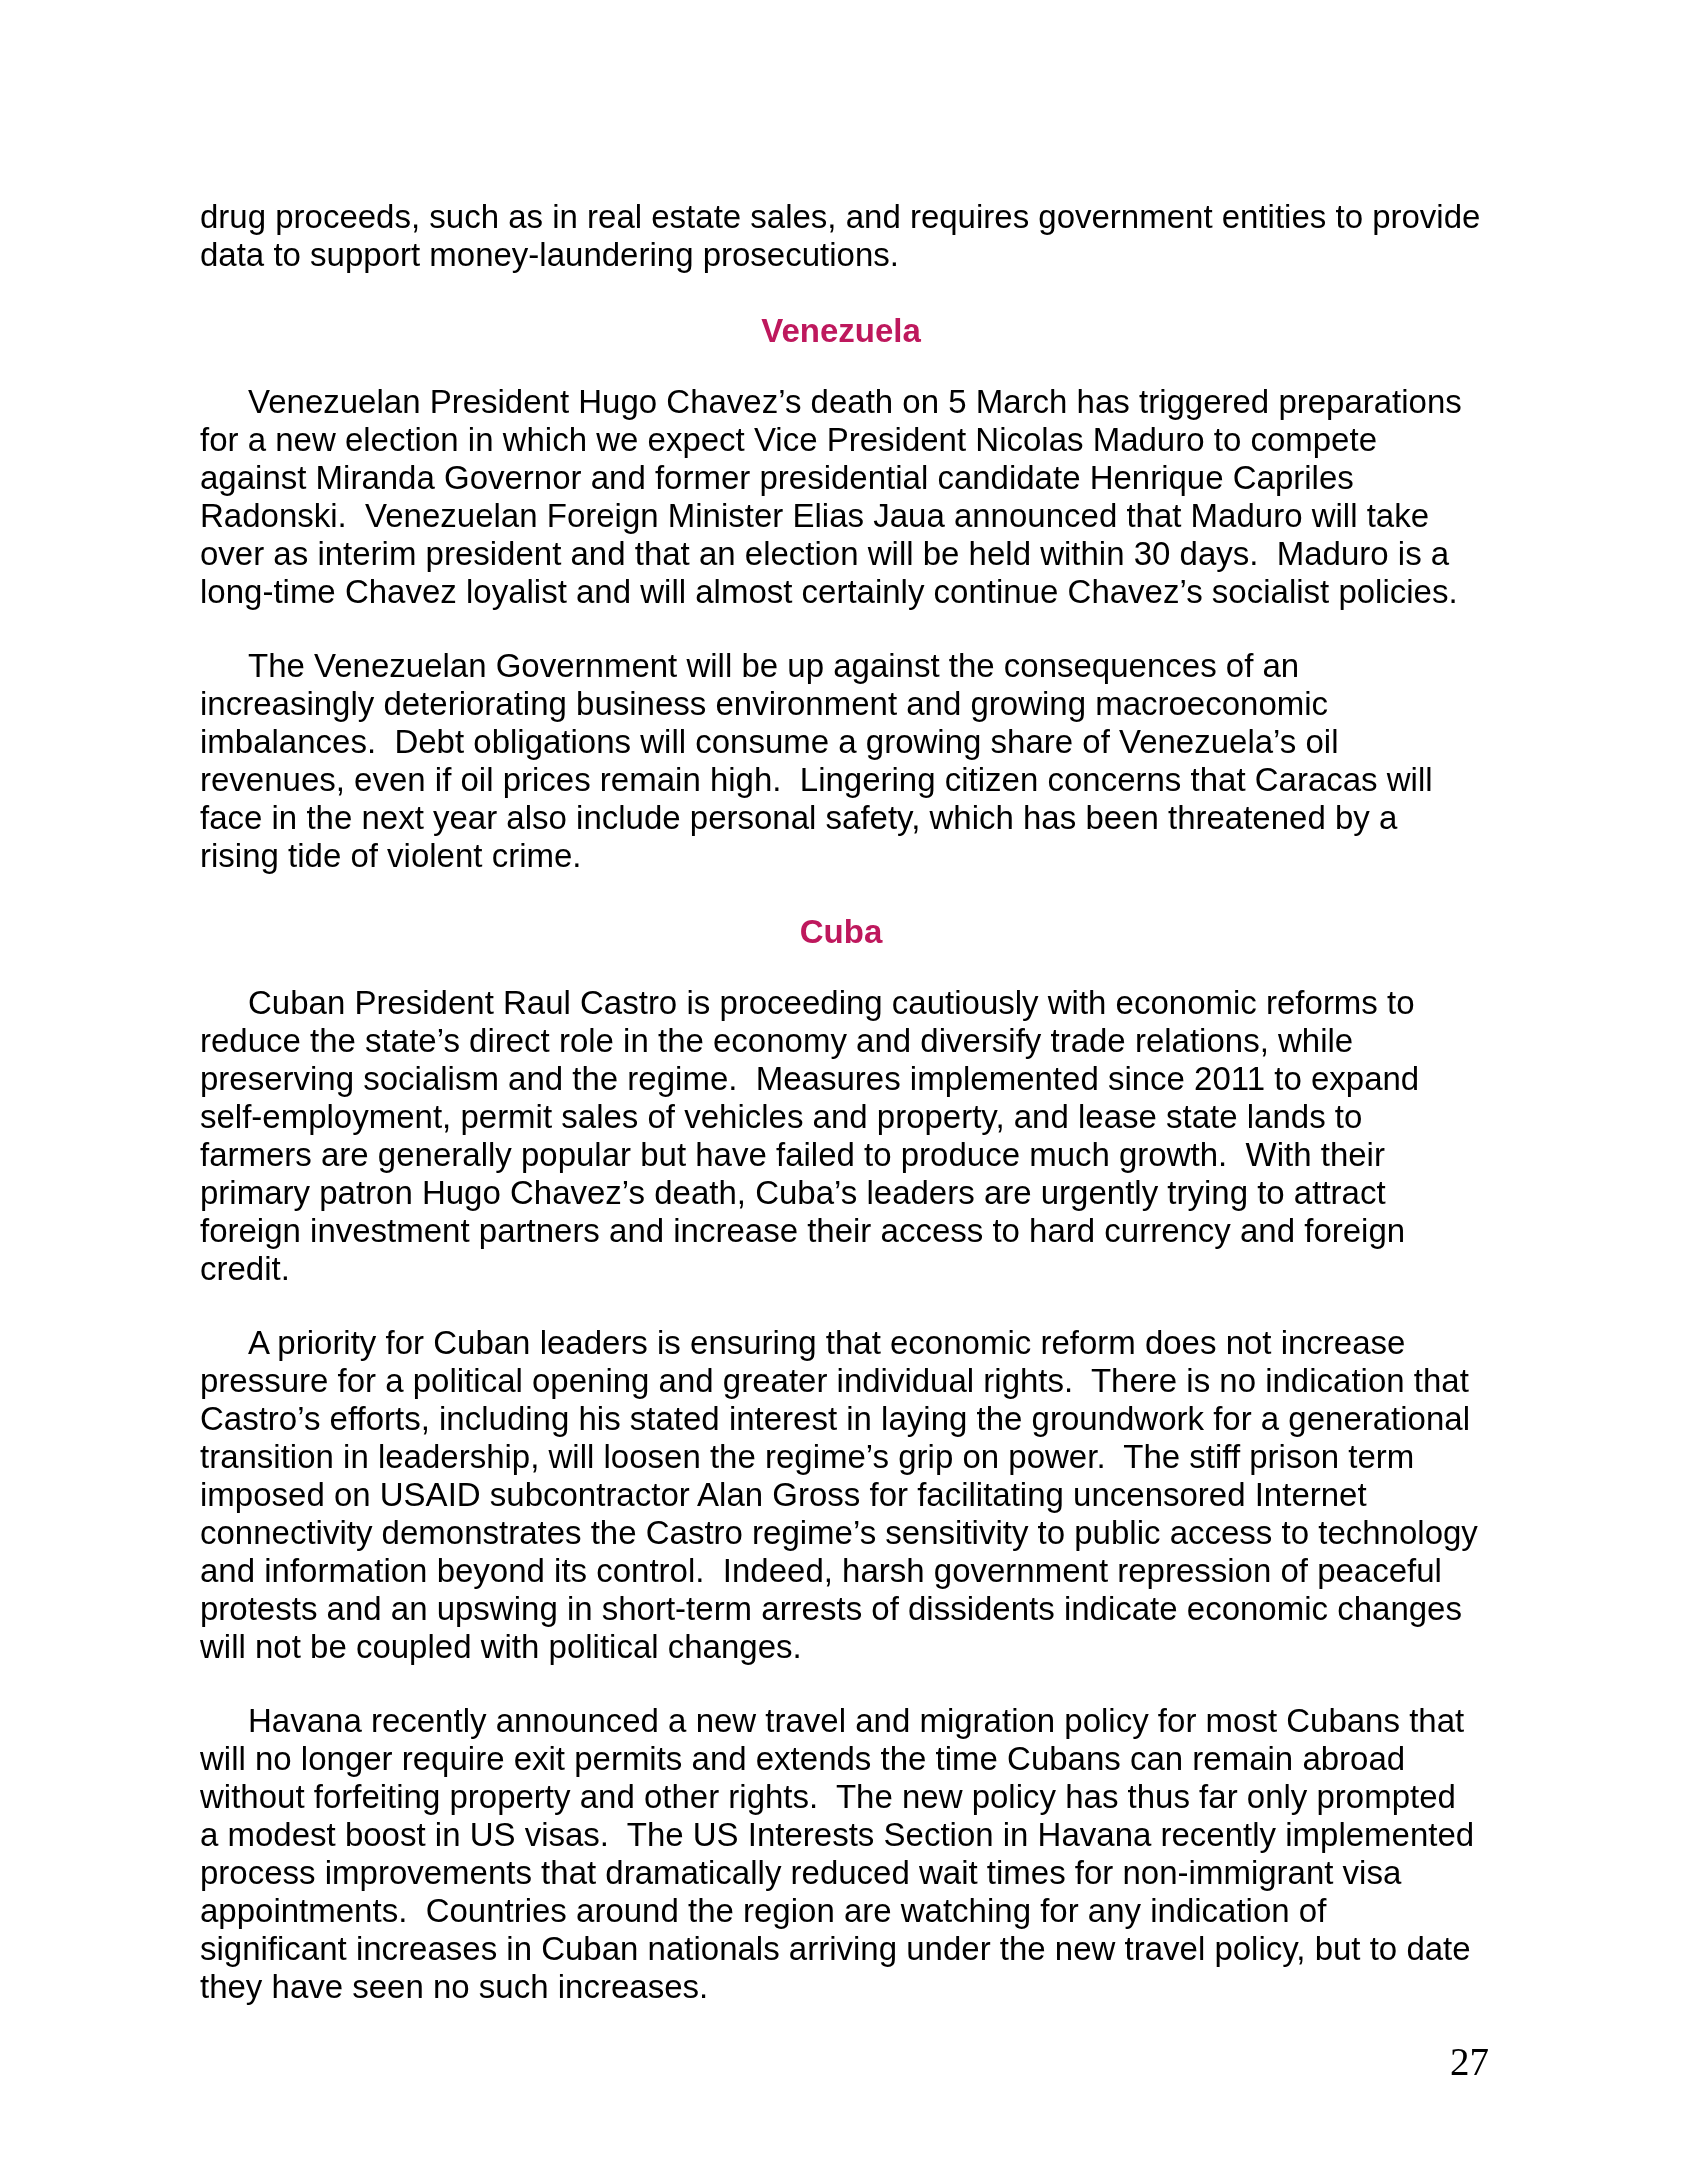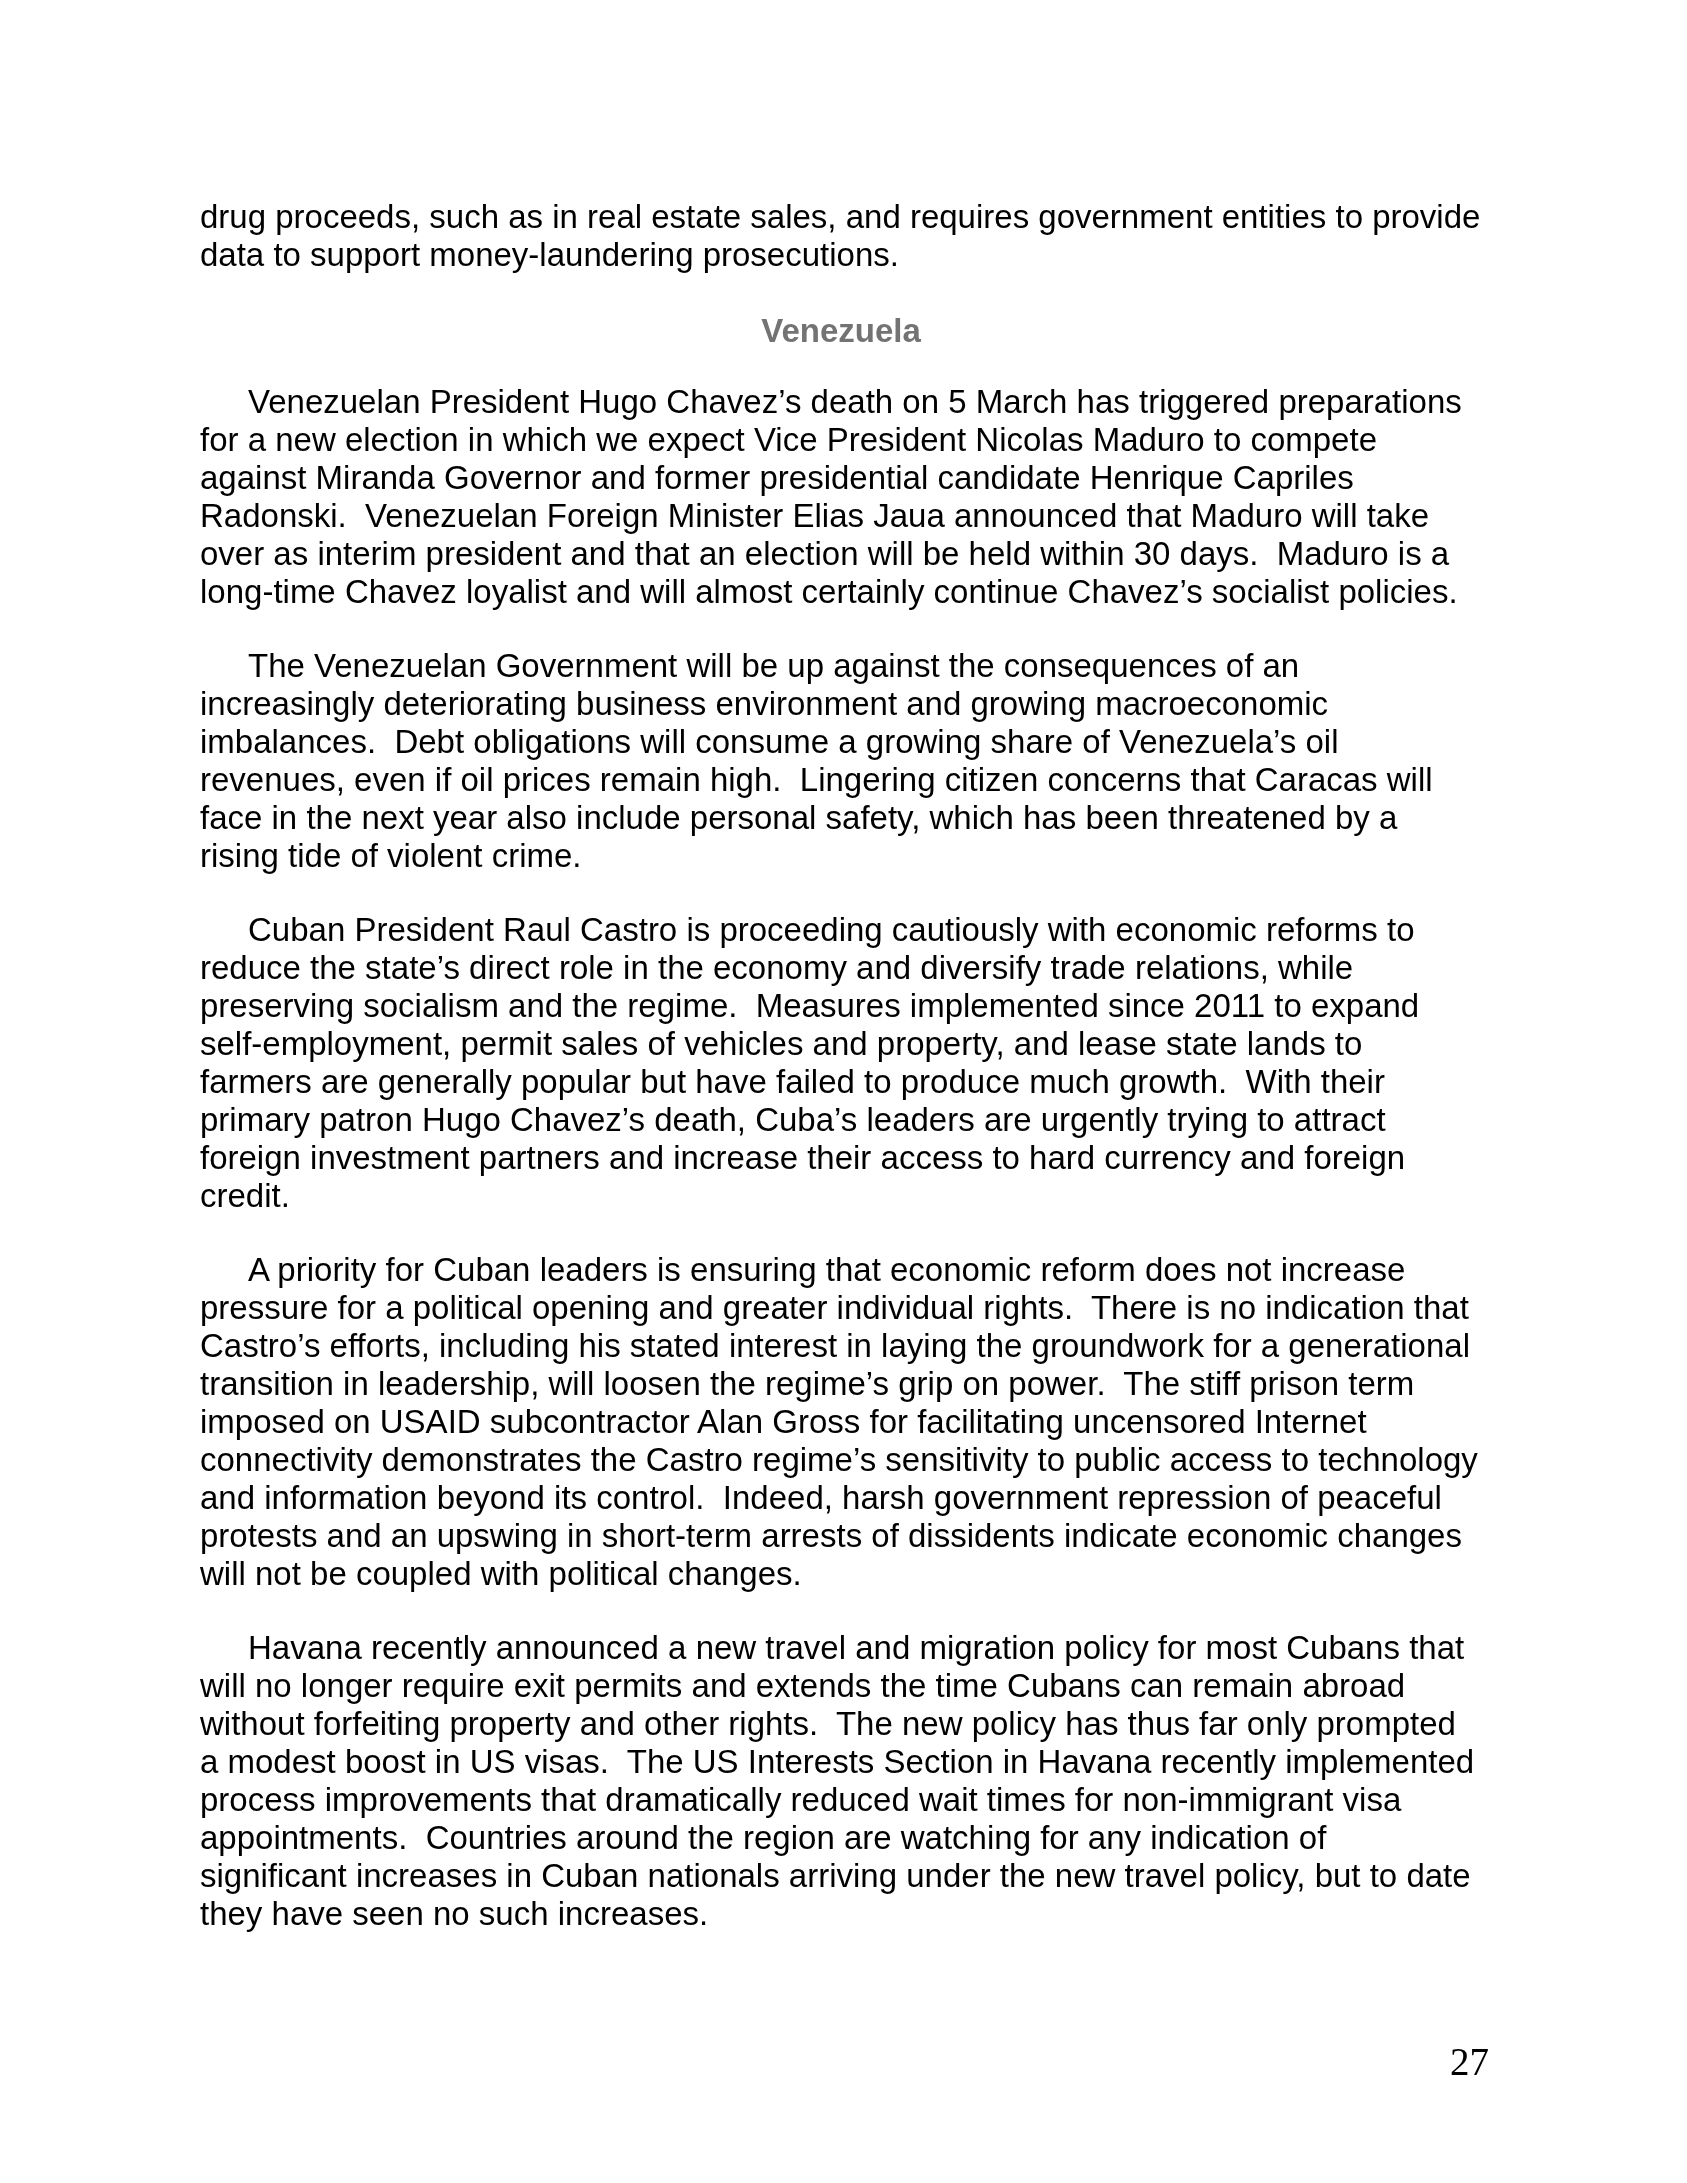--- a/index.html
+++ b/index.html
@@ -28,21 +28,21 @@
   }
   p.body-text.indent {
     text-indent: 48px;
   }
   h2.section-heading {
     font-family: "Liberation Sans", sans-serif;
     font-size: 33px;
     line-height: 38px;
     font-weight: bold;
     text-align: center;
-    color: #737373;
+    color: #be185d;
     margin: 38px 0 33px 0;
   }
   .page-number {
     position: absolute;
     top: 2044px;
     right: 198px;
     font-family: "Liberation Serif", serif;
     font-size: 39px;
     line-height: 36px;
     color: #000000;
@@ -54,20 +54,21 @@
 <div class="page">
 
   <p class="body-text">drug proceeds, such as in real estate sales, and requires government entities to provide data to support money-laundering prosecutions.</p>
 
   <h2 class="section-heading">Venezuela</h2>
 
   <p class="body-text indent">Venezuelan President Hugo Chavez’s death on 5 March has triggered preparations for a new election in which we expect Vice President Nicolas Maduro to compete against Miranda Governor and former presidential candidate Henrique Capriles Radonski.  Venezuelan Foreign Minister Elias Jaua announced that Maduro will take over as interim president and that an election will be held within 30 days.  Maduro is a long-time Chavez loyalist and will almost certainly continue Chavez’s socialist policies.</p>
 
   <p class="body-text indent">The Venezuelan Government will be up against the consequences of an increasingly deteriorating business environment and growing macroeconomic imbalances.  Debt obligations will consume a growing share of Venezuela’s oil revenues, even if oil prices remain high.  Lingering citizen concerns that Caracas will face in the next year also include personal safety, which has been threatened by a rising tide of violent crime.</p>
 
+  <h2 class="section-heading">Cuba</h2>
 
   <p class="body-text indent">Cuban President Raul Castro is proceeding cautiously with economic reforms to reduce the state’s direct role in the economy and diversify trade relations, while preserving socialism and the regime.  Measures implemented since 2011 to expand self-employment, permit sales of vehicles and property, and lease state lands to farmers are generally popular but have failed to produce much growth.  With their primary patron Hugo Chavez’s death, Cuba’s leaders are urgently trying to attract foreign investment partners and increase their access to hard currency and foreign credit.</p>
 
   <p class="body-text indent">A priority for Cuban leaders is ensuring that economic reform does not increase pressure for a political opening and greater individual rights.  There is no indication that Castro’s efforts, including his stated interest in laying the groundwork for a generational transition in leadership, will loosen the regime’s grip on power.  The stiff prison term imposed on USAID subcontractor Alan Gross for facilitating uncensored Internet connectivity demonstrates the Castro regime’s sensitivity to public access to technology and information beyond its control.  Indeed, harsh government repression of peaceful protests and an upswing in short-term arrests of dissidents indicate economic changes will not be coupled with political changes.</p>
 
   <p class="body-text indent">Havana recently announced a new travel and migration policy for most Cubans that will no longer require exit permits and extends the time Cubans can remain abroad without forfeiting property and other rights.  The new policy has thus far only prompted a modest boost in US visas.  The US Interests Section in Havana recently implemented process improvements that dramatically reduced wait times for non-immigrant visa appointments.  Countries around the region are watching for any indication of significant increases in Cuban nationals arriving under the new travel policy, but to date they have seen no such increases.</p>
 
   <div class="page-number">27</div>
 
 </div>

